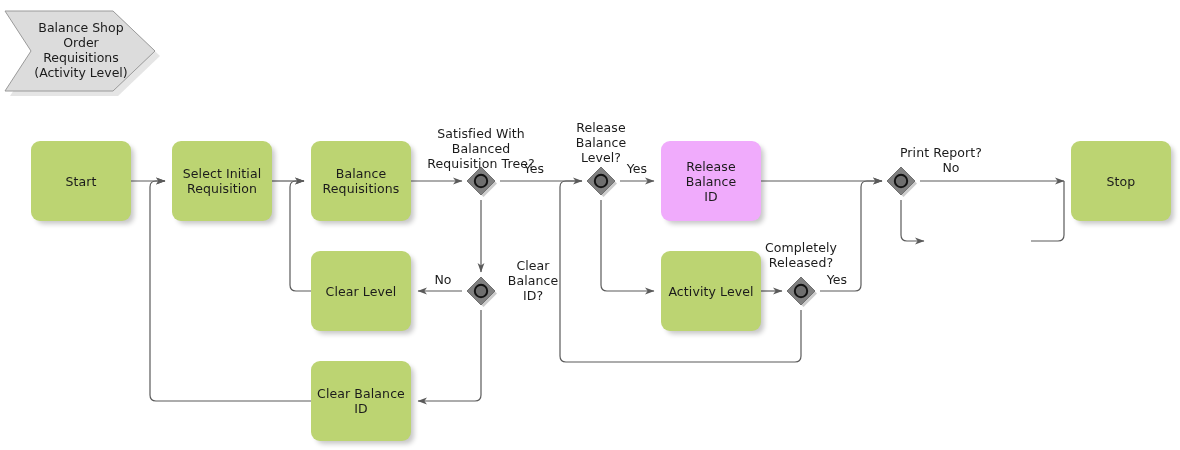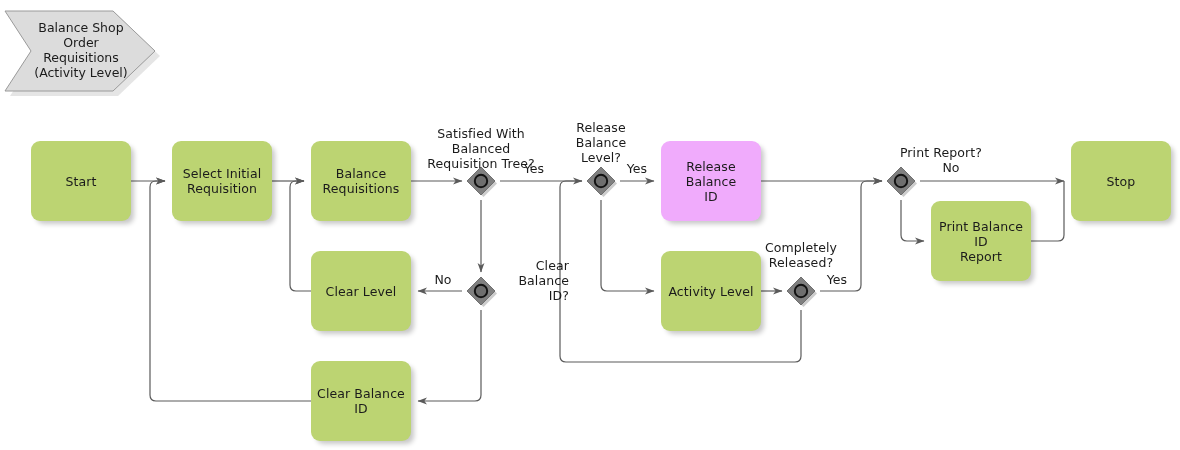--- a/index.html
+++ b/index.html
@@ -114,22 +114,20 @@
   <div class="node" style="left:311px;top:251px;width:100px;height:80px;background:#bcd472;box-shadow:4px 4px 5px -1px rgba(0,0,0,0.22);">Clear Level</div>
 
   <div class="node" style="left:311px;top:361px;width:100px;height:80px;background:#bcd472;box-shadow:4px 4px 5px -1px rgba(0,0,0,0.22);">Clear Balance
 ID</div>
 
   <div class="node" style="left:661px;top:141px;width:100px;height:80px;background:#f0abfc;box-shadow:4px 4px 5px -1px rgba(0,0,0,0.22);">Release Balance
 ID</div>
 
   <div class="node" style="left:661px;top:251px;width:100px;height:80px;background:#bcd472;box-shadow:4px 4px 5px -1px rgba(0,0,0,0.22);">Activity Level</div>
 
-  <div class="node" style="left:931px;top:201px;width:100px;height:80px;background:#bcd472;box-shadow:4px 4px 5px -1px rgba(0,0,0,0.22);">Print Balance ID
-Report</div>
 
   <div class="node" style="left:1071px;top:141px;width:100px;height:80px;background:#bcd472;box-shadow:4px 4px 5px -1px rgba(0,0,0,0.22);">Stop</div>
 
   <svg class="dec" viewBox="0 0 34 34" style="left:464px;top:164px;">
     <path d="M17,3.5 L30.5,17 L17,30.5 L3.5,17 Z" fill="#9a9a9a" opacity="0.5" transform="translate(2.5,2.5)"></path>
     <path d="M17,3 L31,17 L17,31 L3,17 Z" fill="#808080" stroke="#707070" stroke-width="1"></path>
     <circle cx="17" cy="17" r="6.2" fill="#6e6e6e" stroke="#111111" stroke-width="2"></circle>
   </svg>
 
   <svg class="dec" viewBox="0 0 34 34" style="left:464px;top:274px;">
@@ -153,21 +151,21 @@
   <svg class="dec" viewBox="0 0 34 34" style="left:884px;top:164px;">
     <path d="M17,3.5 L30.5,17 L17,30.5 L3.5,17 Z" fill="#9a9a9a" opacity="0.5" transform="translate(2.5,2.5)"></path>
     <path d="M17,3 L31,17 L17,31 L3,17 Z" fill="#808080" stroke="#707070" stroke-width="1"></path>
     <circle cx="17" cy="17" r="6.2" fill="#6e6e6e" stroke="#111111" stroke-width="2"></circle>
   </svg>
 
   <div class="lbl" style="left:411px;top:120px;width:140px;margin-top:6px;">Satisfied With
 Balanced
 Requisition Tree?</div>
 
-  <div class="lbl" style="left:497px;top:258px;width:72px;text-align:right;">Clear
+  <div class="lbl" style="left:497px;top:258px;width:72px;">Clear
 Balance
 ID?</div>
 
   <div class="lbl" style="left:561px;top:120px;width:80px;">Release
 Balance
 Level?</div>
 
   <div class="lbl" style="left:745px;top:240px;width:112px;">Completely
 Released?</div>
 

